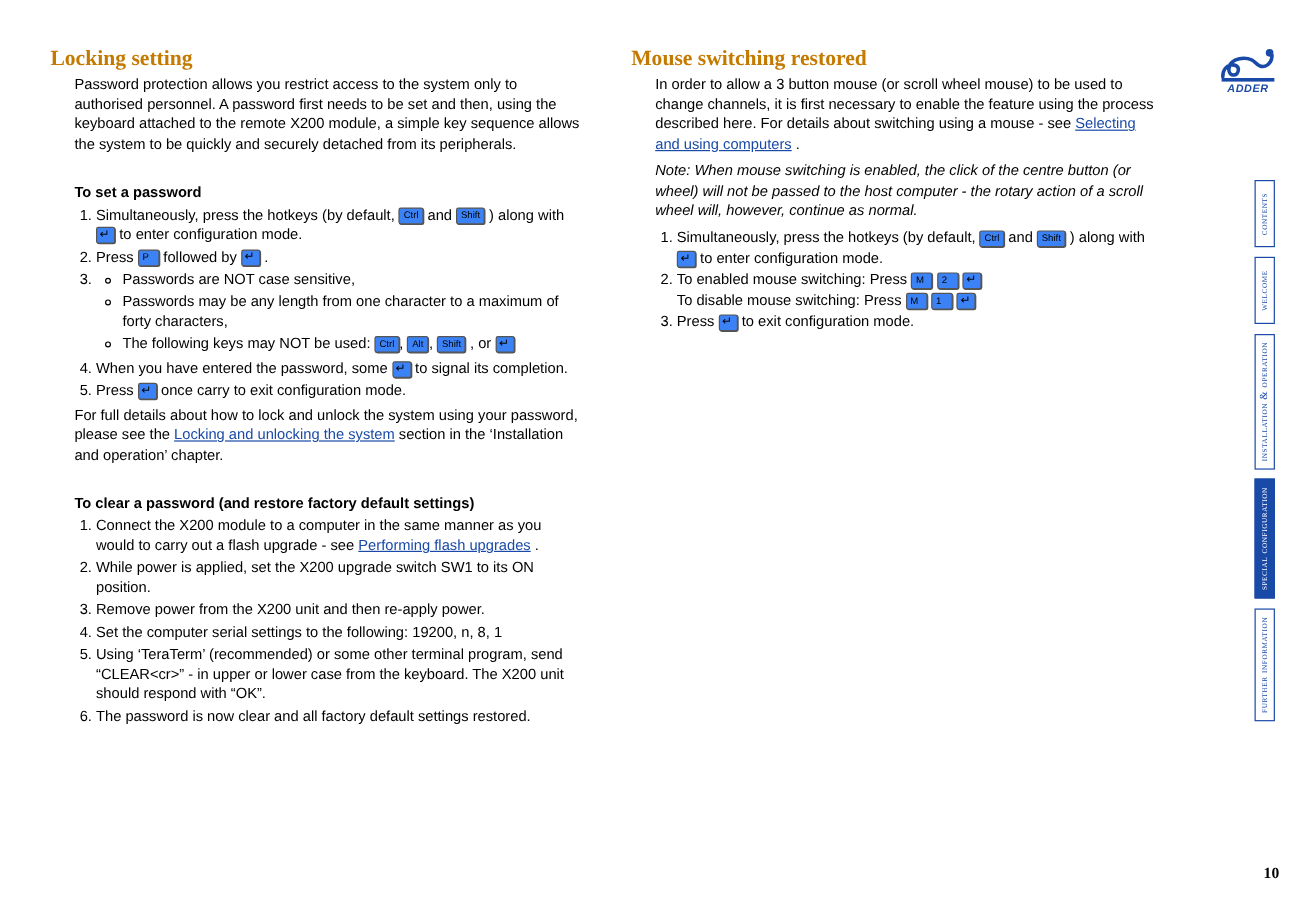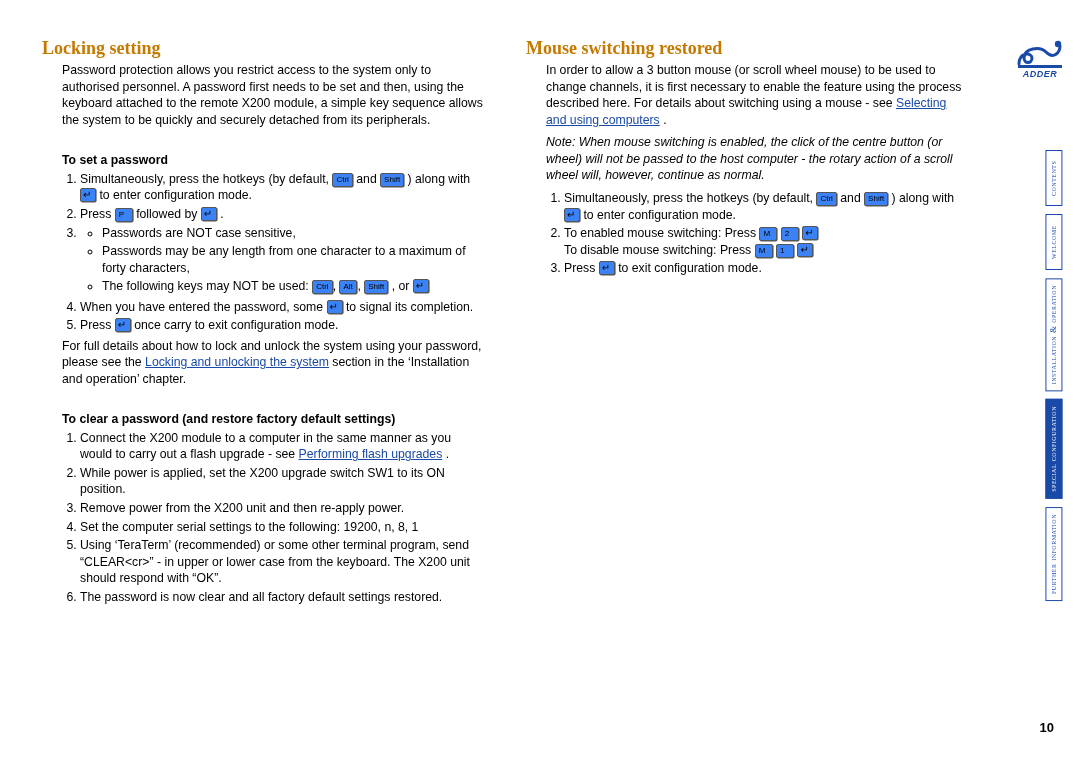--- a/index.html
+++ b/index.html
@@ -158,24 +158,24 @@
     font-size: 9px;
     letter-spacing: 0.5px;
     margin-top: -2px;
     font-style: italic;
   }
 
   
   .page-number {
     position: absolute;
     bottom: 26px;
-    right: 26px;
+    right: 14px;
     font-weight: 700;
     font-size: 13px;
-    font-family: Liberation Sans, sans-serif;
+    font-family: Liberation Serif, serif;
     text-align: center;
   }
 </style>
 </head>
 <body>
 
 <div class="page">
 
   <div class="logo">
     <svg width="48" height="34" viewBox="0 0 48 34">

